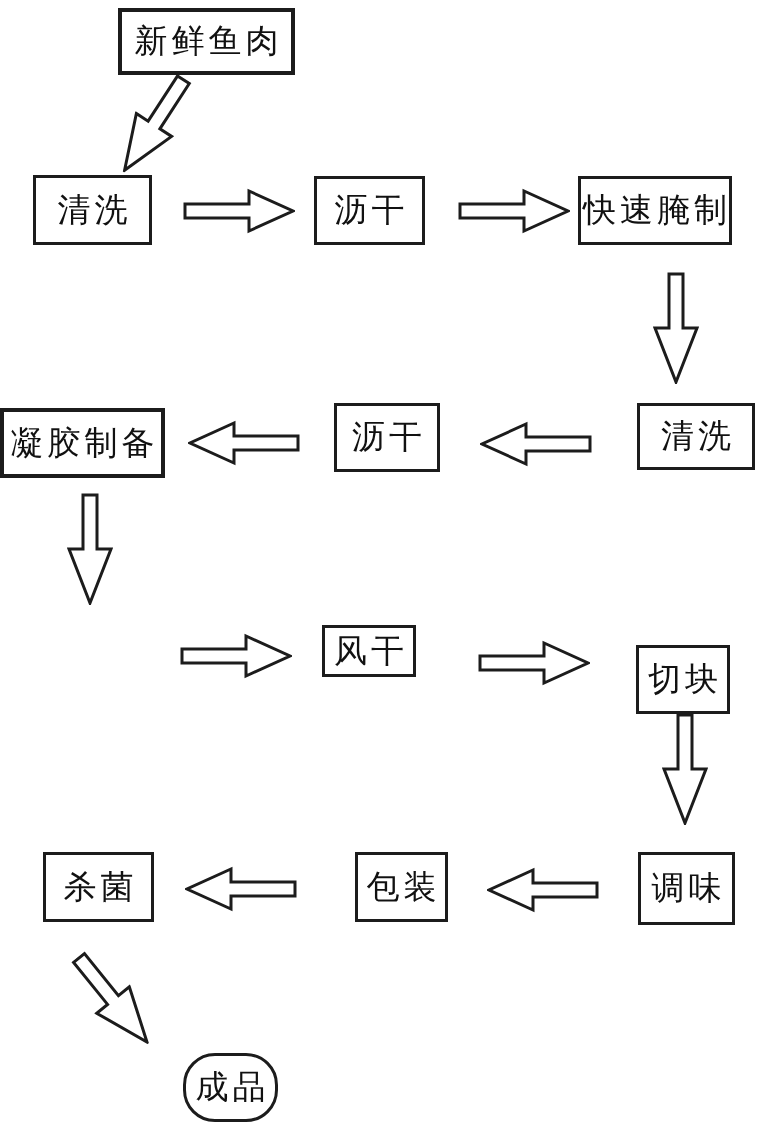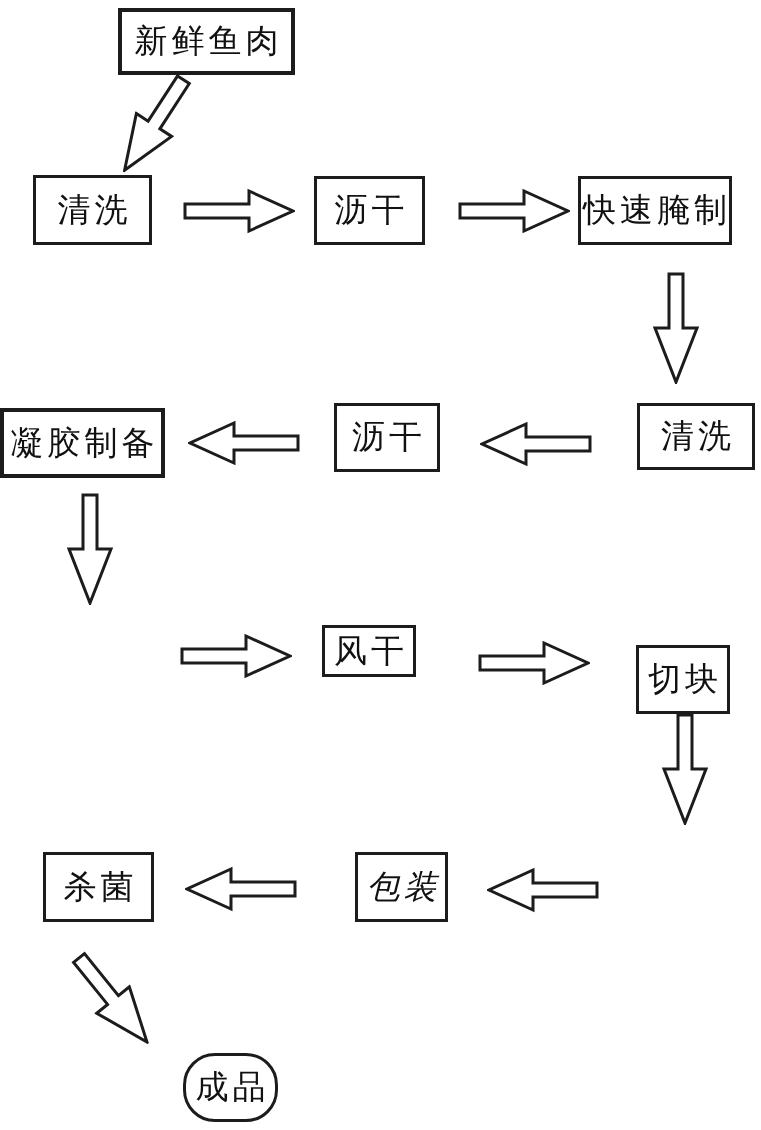--- a/index.html
+++ b/index.html
@@ -108,26 +108,27 @@
   <svg class="arrow" style="left:662px; top:713px;" width="46" height="112" viewBox="0 0 46 112">
     <polygon points="16,2 30,2 30,56 44,56 23,110 2,56 16,56"></polygon>
   </svg>
 
   <div class="node" style="left:43px; top:852px; width:111px; height:70px;">杀菌</div>
 
   <svg class="arrow" style="left:185px; top:866px;" width="112" height="46" viewBox="0 0 112 46">
     <polygon points="110,16 46,16 46,3 2,23 46,43 46,30 110,30"></polygon>
   </svg>
 
-  <div class="node" style="left:355px; top:852px; width:93px; height:70px;font-style:italic;">包装</div>
+  <div class="node" style="left:355px; top:852px; width:93px; height:70px;">包装</div>
 
   <svg class="arrow" style="left:487px; top:867px;" width="112" height="46" viewBox="0 0 112 46">
     <polygon points="110,16 46,16 46,3 2,23 46,43 46,30 110,30"></polygon>
   </svg>
 
+  <div class="node" style="left:638px; top:852px; width:97px; height:73px;">调味</div>
 
   <svg class="arrow rot-dr" style="left:90px; top:944px;" width="46" height="112" viewBox="0 0 46 112">
     <polygon points="16,2 30,2 30,56 44,56 23,110 2,56 16,56"></polygon>
   </svg>
 
   <div class="node" style="left:183px; top:1053px; width:95px; height:69px;border-radius:32px;">成品</div>
 
 </div>
 
 </body></html>

